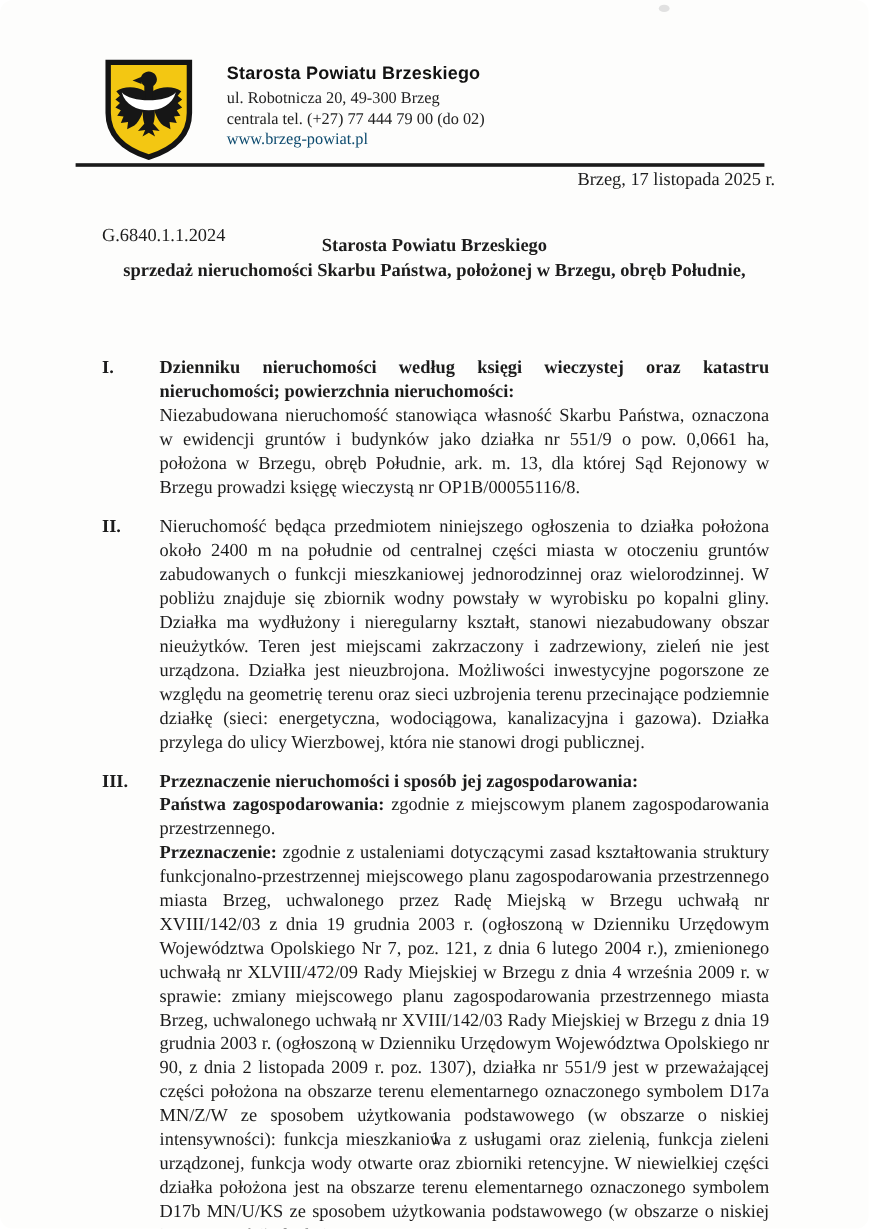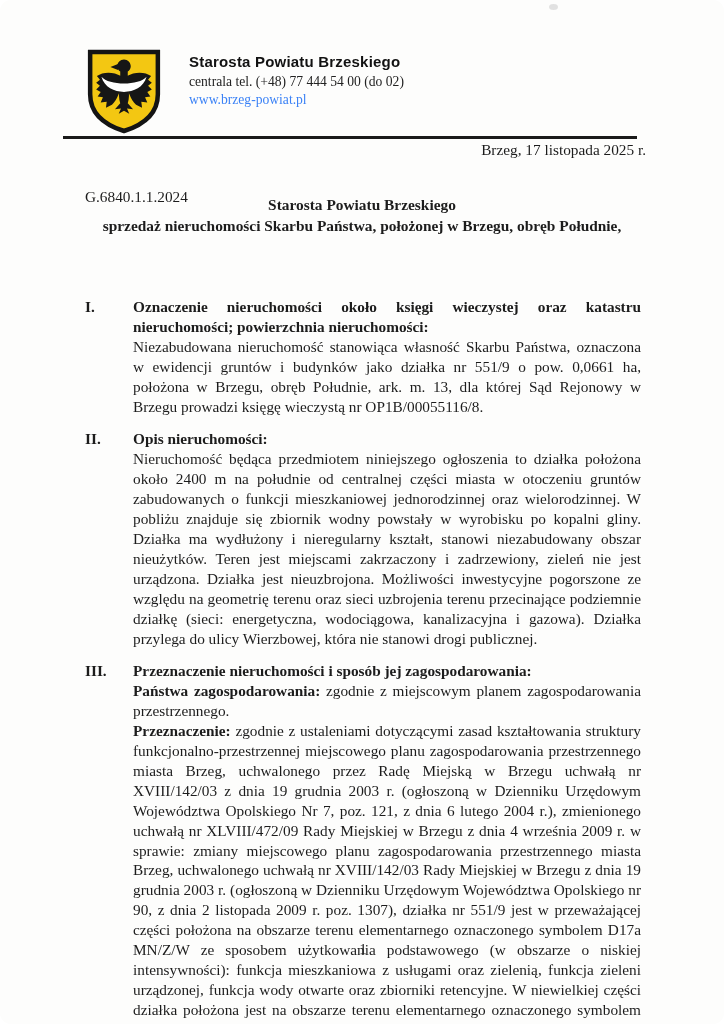--- a/index.html
+++ b/index.html
@@ -13,21 +13,21 @@
     border-radius:11px;
   }
   
   .speck{position:absolute;left:549px;top:4px;width:9px;height:6px;background:#dcdcdc;border-radius:50%;opacity:.85;}
 
   
   .logo{position:absolute;left:86px;top:49px;width:76px;height:85px;}
   .lh-text{position:absolute;left:189px;top:53px;line-height:17px;}
   .org{font-family:"Liberation Sans", sans-serif;font-weight:bold;font-size:15px;letter-spacing:.2px;color:#121212;margin-bottom:3px;}
   .addr{font-size:13.6px;color:#222;}
-  .site{font-size:13.6px;color:#3b82f6;text-decoration:none;display:inline-block;}
+  .site{font-size:13.6px;color:#0c4a6e;text-decoration:none;display:inline-block;}
   .rule{position:absolute;left:63px;top:136px;width:574px;height:3px;background:#1a1a1a;}
 
   .dateline{position:absolute;top:141px;right:78px;font-size:15.3px;}
   .refno{position:absolute;left:85px;top:168px;font-size:15.3px;margin-top:20px;}
 
   .title{
     position:absolute;left:70px;top:194px;width:584px;
     text-align:center;font-weight:bold;font-size:15.4px;line-height:21px;
   }
 
@@ -55,48 +55,48 @@
       <path d="M42 20 L32 24 L42 28 Z"></path>
       <path d="M46 36 C36 30 22 30 14 36 L18 41 L13 45 L18 49 L13 54 L19 57 L15 63 L22 64 L19 71 L27 70 L26 78 L34 74 C41 68 45 56 46 48 Z"></path>
       <path d="M54 36 C64 30 78 30 86 36 L82 41 L87 45 L82 49 L87 54 L81 57 L85 63 L78 64 L81 71 L73 70 L74 78 L66 74 C59 68 55 56 54 48 Z"></path>
       <path d="M44 52 L56 52 C57 60 57 66 55 72 L62 80 L54 79 L57 86 L50 82 L43 86 L46 79 L38 80 L45 72 C43 66 43 60 44 52 Z"></path>
     </g>
     <path d="M20 37 C30 49 70 49 80 37 C76 51 63 57 50 57 C37 57 24 51 20 37 Z" fill="#ffffff"></path>
   </svg>
 
   <div class="lh-text">
     <div class="org">Starosta Powiatu Brzeskiego</div>
-    <div class="addr">centrala tel. (+48) 77 444 54 00 (do 02)</div>
+    <div class="addr">ul. Robotnicza 20, 49-300 Brzeg</div>
+    <div class="addr">centrala tel. (+27) 77 444 79 00 (do 02)</div>
     <a class="site" href="#">www.brzeg-powiat.pl</a>
   </div>
 
   <div class="rule"></div>
 
   <div class="dateline">Brzeg, 17 listopada 2025 r.</div>
   <div class="refno">G.6840.1.1.2024</div>
 
   <div class="title">
     <div>Starosta Powiatu Brzeskiego</div>
     <div>sprzedaż nieruchomości Skarbu Państwa, położonej w Brzegu, obręb Południe,</div>
   </div>
 
   <div class="sections">
 
     <div class="sec">
       <div class="sec-num">I.</div>
       <div class="sec-content">
-        <div class="sec-heading">Oznaczenie nieruchomości około księgi wieczystej oraz katastru nieruchomości; powierzchnia nieruchomości:</div>
+        <div class="sec-heading">Dzienniku nieruchomości według księgi wieczystej oraz katastru nieruchomości; powierzchnia nieruchomości:</div>
         <p><span class="lead"></span><span>Niezabudowana nieruchomość stanowiąca własność Skarbu Państwa, oznaczona w ewidencji gruntów i budynków jako działka nr 551/9 o pow. 0,0661 ha, położona w Brzegu, obręb Południe, ark. m. 13, dla której Sąd Rejonowy w Brzegu prowadzi księgę wieczystą nr OP1B/00055116/8.</span></p>
       </div>
     </div>
 
     <div class="sec">
       <div class="sec-num">II.</div>
       <div class="sec-content">
-        <div class="sec-heading">Opis nieruchomości:</div>
         <p><span class="lead"></span><span>Nieruchomość będąca przedmiotem niniejszego ogłoszenia to działka położona około 2400 m na południe od centralnej części miasta w otoczeniu gruntów zabudowanych o funkcji mieszkaniowej jednorodzinnej oraz wielorodzinnej. W pobliżu znajduje się zbiornik wodny powstały w wyrobisku po kopalni gliny. Działka ma wydłużony i nieregularny kształt, stanowi niezabudowany obszar nieużytków. Teren jest miejscami zakrzaczony i zadrzewiony, zieleń nie jest urządzona. Działka jest nieuzbrojona. Możliwości inwestycyjne pogorszone ze względu na geometrię terenu oraz sieci uzbrojenia terenu przecinające podziemnie działkę (sieci: energetyczna, wodociągowa, kanalizacyjna i gazowa). Działka przylega do ulicy Wierzbowej, która nie stanowi drogi publicznej.</span></p>
       </div>
     </div>
 
     <div class="sec">
       <div class="sec-num">III.</div>
       <div class="sec-content">
         <div class="sec-heading">Przeznaczenie nieruchomości i sposób jej zagospodarowania:</div>
         <p><span class="lead">Państwa zagospodarowania:</span><span> zgodnie z miejscowym planem zagospodarowania przestrzennego.</span></p>
         <p><span class="lead">Przeznaczenie:</span><span> zgodnie z ustaleniami dotyczącymi zasad kształtowania struktury funkcjonalno-przestrzennej miejscowego planu zagospodarowania przestrzennego miasta Brzeg, uchwalonego przez Radę Miejską w Brzegu uchwałą nr XVIII/142/03 z dnia 19 grudnia 2003 r. (ogłoszoną w Dzienniku Urzędowym Województwa Opolskiego Nr 7, poz. 121, z dnia 6 lutego 2004 r.), zmienionego uchwałą nr XLVIII/472/09 Rady Miejskiej w Brzegu z dnia 4 września 2009 r. w sprawie: zmiany miejscowego planu zagospodarowania przestrzennego miasta Brzeg, uchwalonego uchwałą nr XVIII/142/03 Rady Miejskiej w Brzegu z dnia 19 grudnia 2003 r. (ogłoszoną w Dzienniku Urzędowym Województwa Opolskiego nr 90, z dnia 2 listopada 2009 r. poz. 1307), działka nr 551/9 jest w przeważającej części położona na obszarze terenu elementarnego oznaczonego symbolem D17a MN/Z/W ze sposobem użytkowania podstawowego (w obszarze o niskiej intensywności): funkcja mieszkaniowa z usługami oraz zielenią, funkcja zieleni urządzonej, funkcja wody otwarte oraz zbiorniki retencyjne. W niewielkiej części działka położona jest na obszarze terenu elementarnego oznaczonego symbolem D17b MN/U/KS ze sposobem użytkowania podstawowego (w obszarze o niskiej intensywności): funkcja</span></p>

